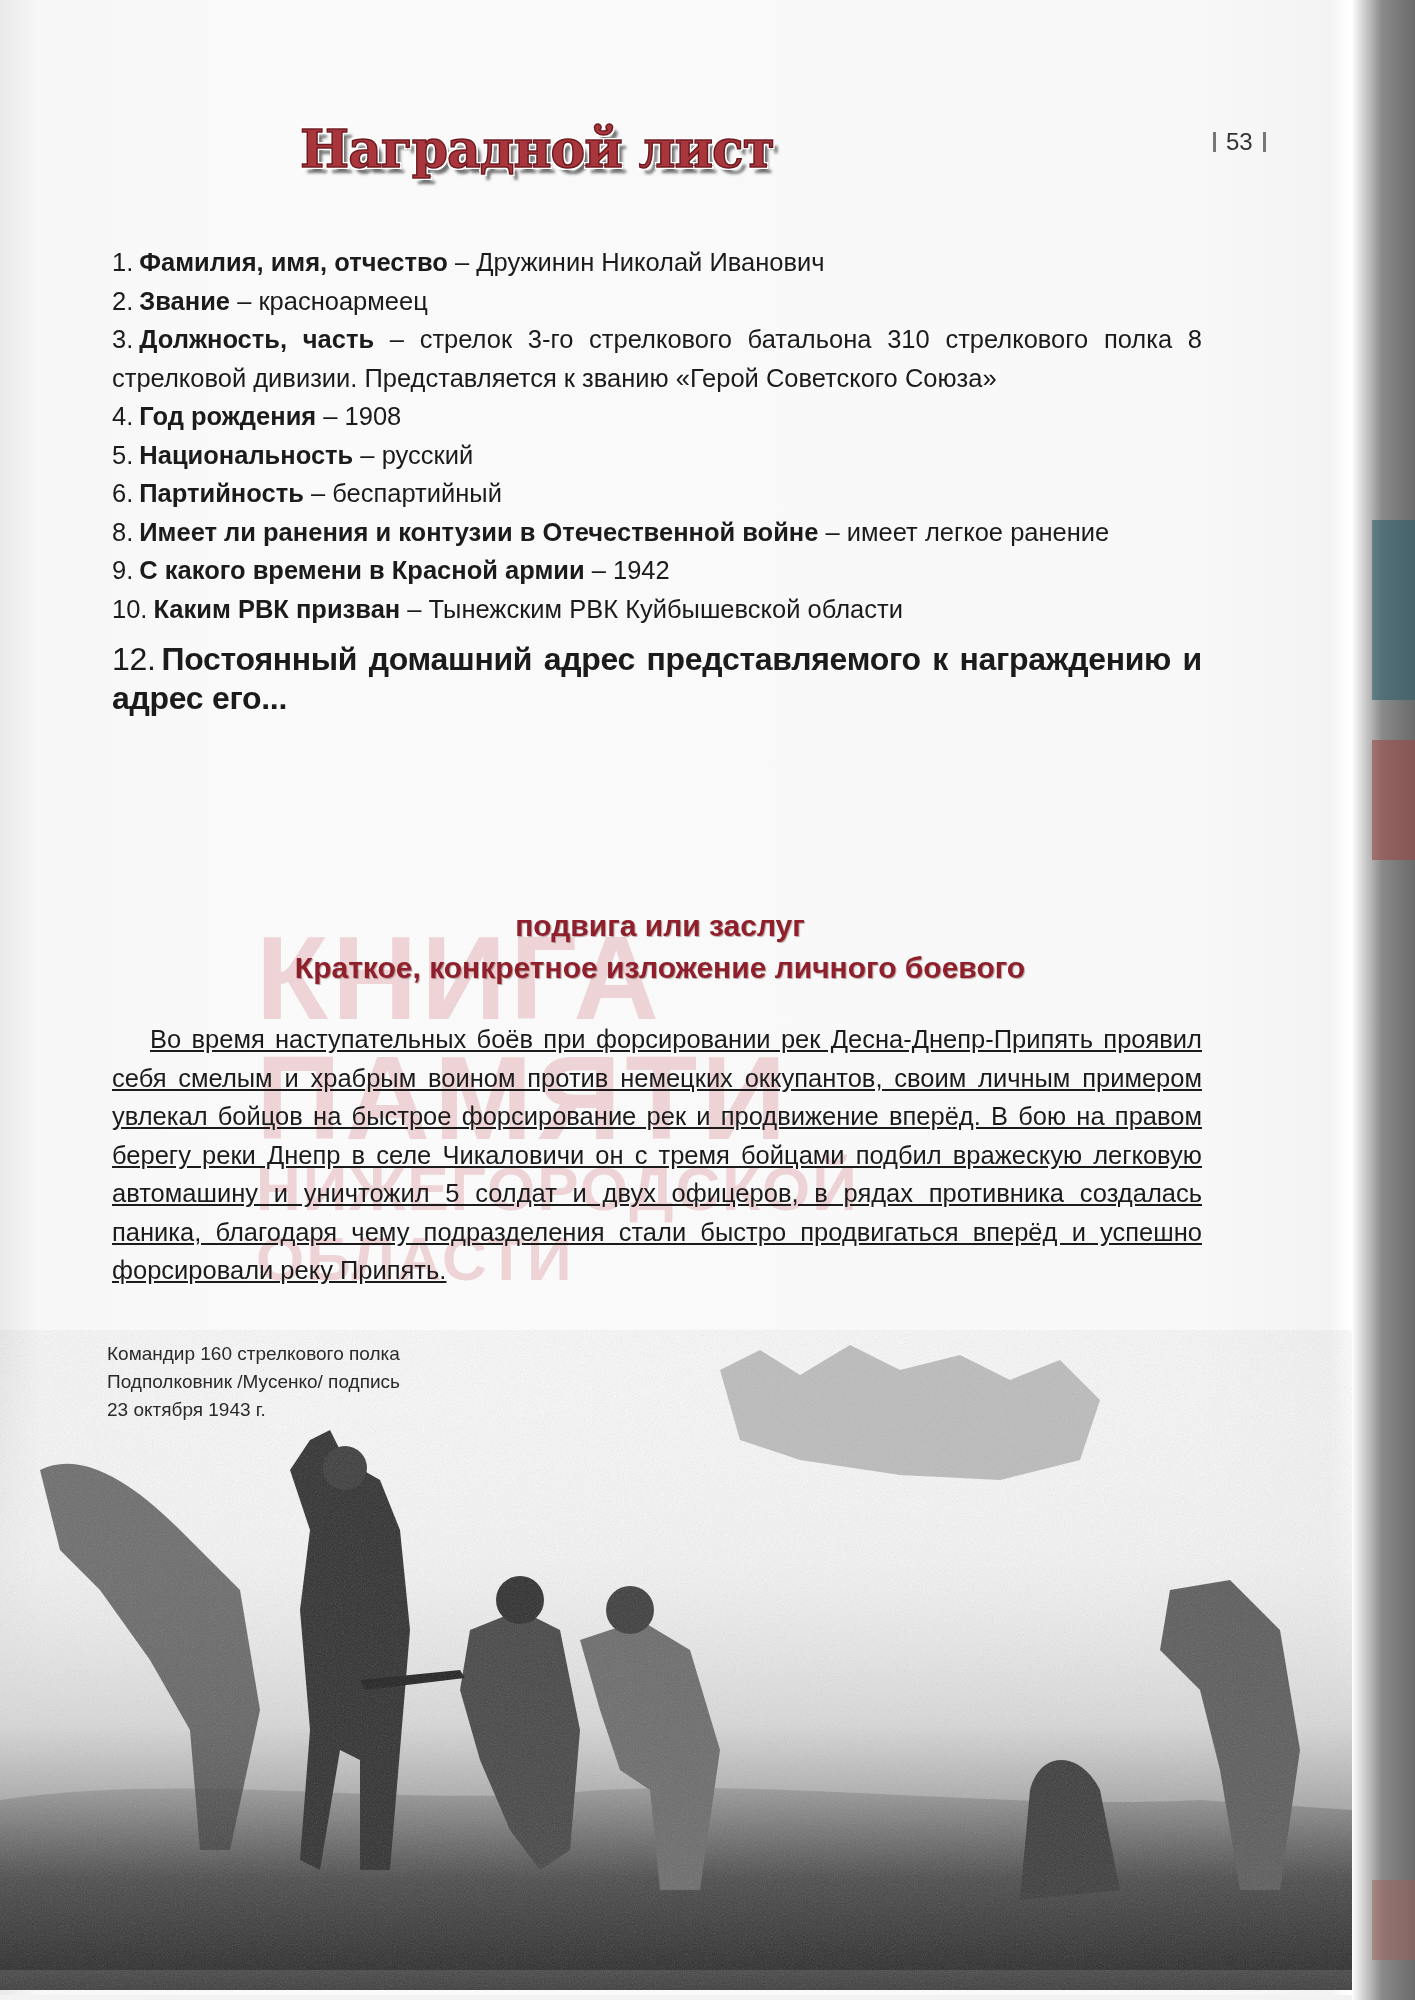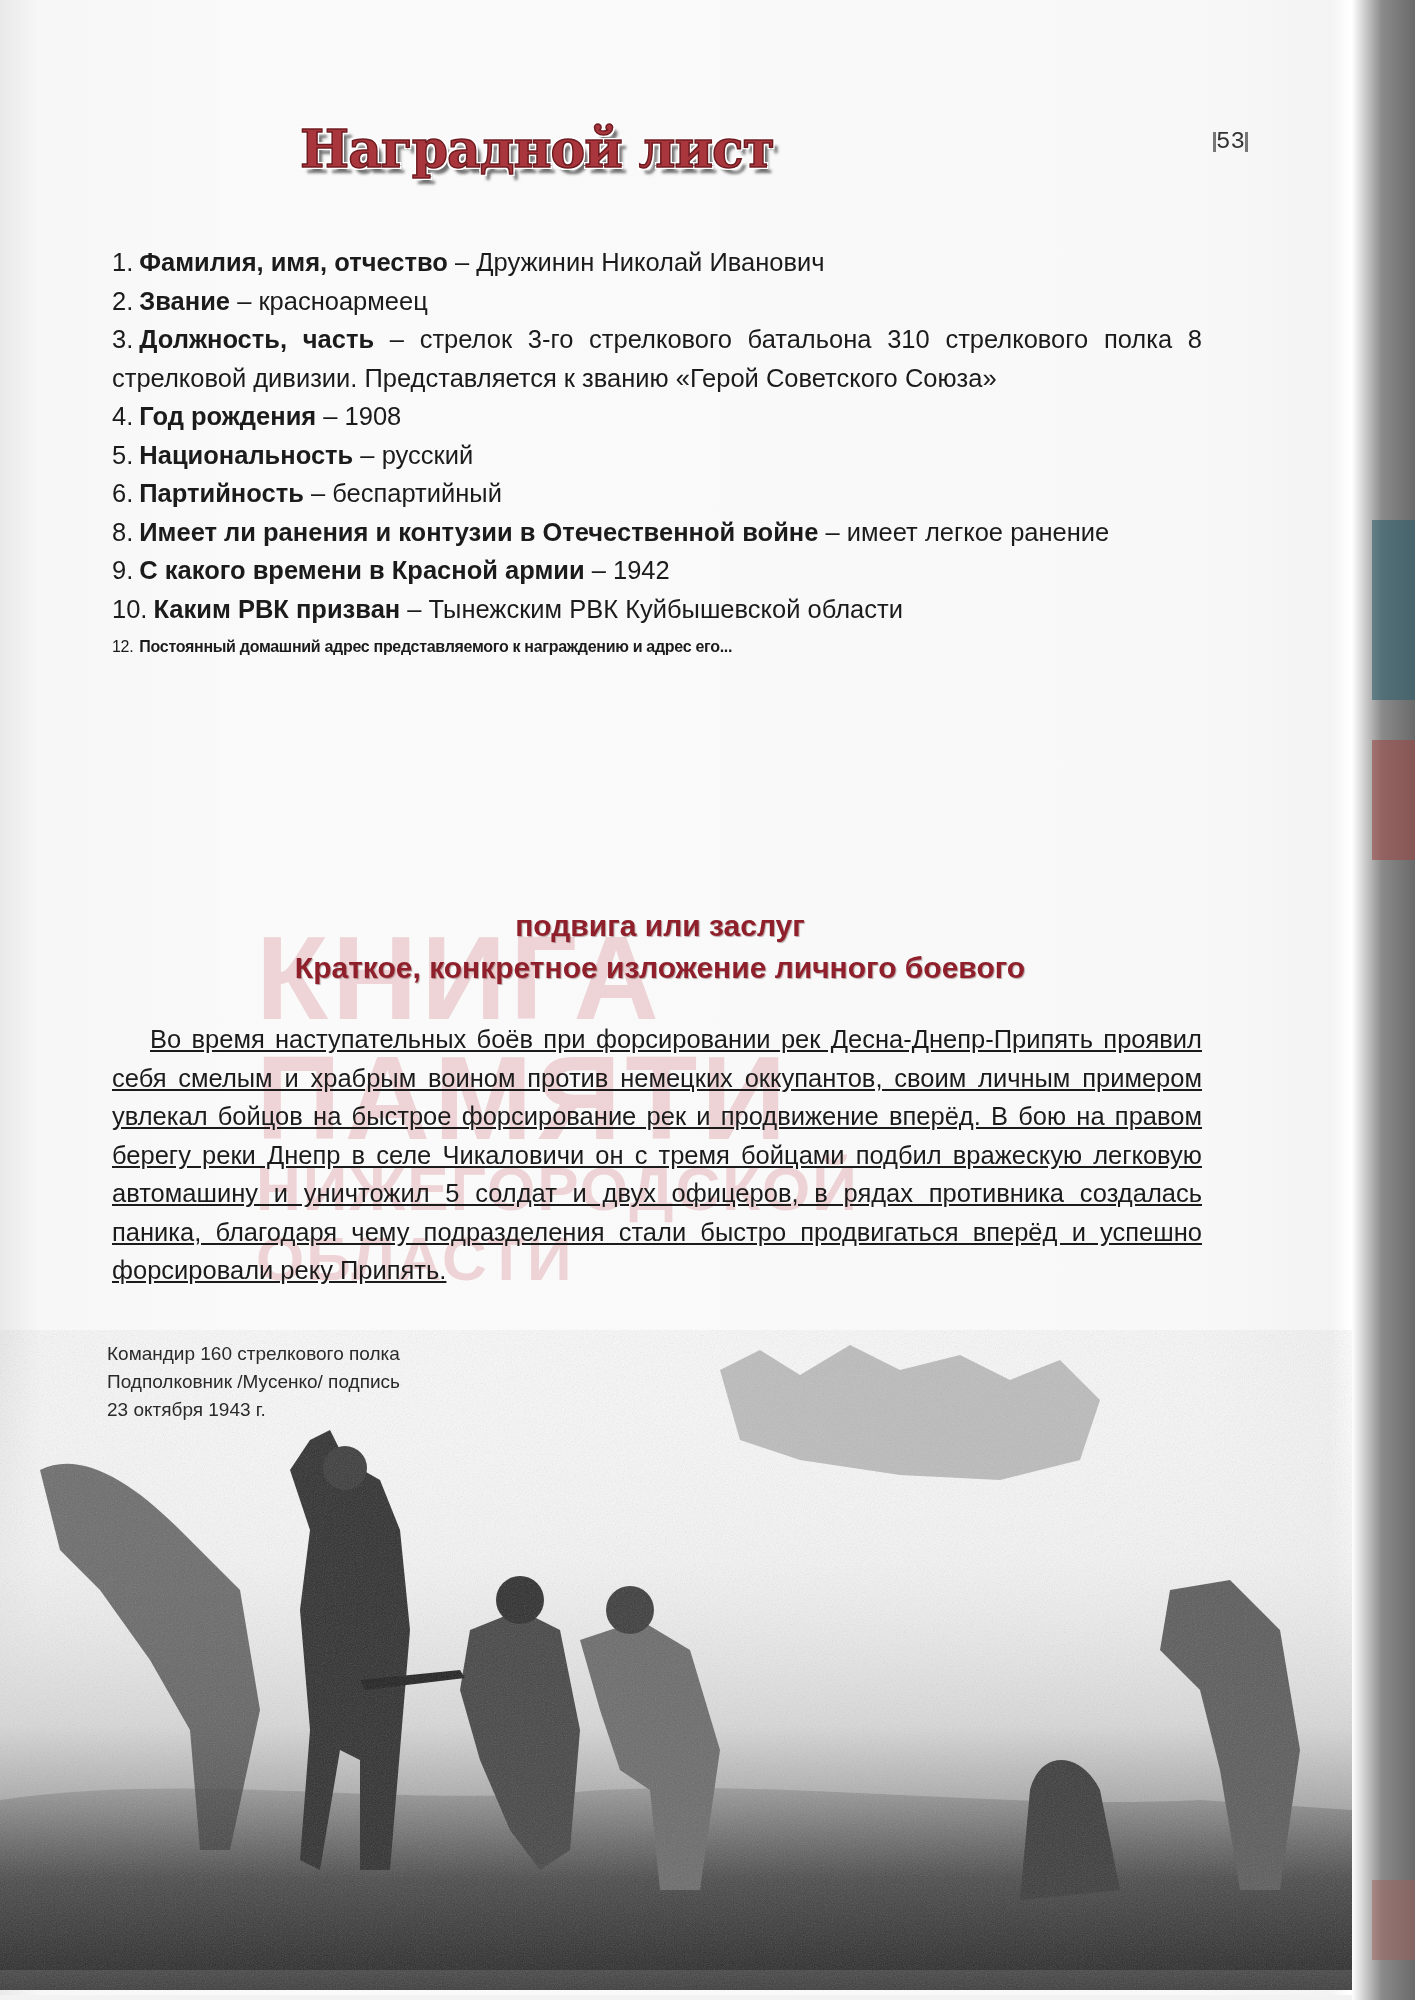--- a/index.html
+++ b/index.html
@@ -22,21 +22,21 @@
   .title {
     position: absolute; left: 300px; top: 118px; width: 720px; text-align: left;
     font-family: "DejaVu Serif", "Liberation Serif", serif;
     font-weight: bold; font-size: 52px; letter-spacing: -1px;
     color: #a8363c;
     -webkit-text-stroke: 1.5px #6d1b20;
     text-shadow: 2px 2px 0 #fff, -2px -2px 0 #fff, 2px -2px 0 #fff, -2px 2px 0 #fff, 5px 6px 3px rgba(0,0,0,0.55);
   }
   .page-num {
     position: absolute; left: 1213px; top: 128px; font-size: 24px; color: #333;
-    display: flex; align-items: center; gap: 0; font-family: Liberation Mono, monospace;
+    display: flex; align-items: center; gap: 10px;
   }
   .page-num .bar { display: inline-block; width: 3px; height: 20px; background: #777; }
   .list {
     position: absolute; left: 112px; top: 243px; width: 1090px;
     font-family: "Liberation Sans", sans-serif; font-size: 25.5px; line-height: 38.5px;
     color: #1b1b1b;
   }
   .item { display: block; text-align: justify; text-align-last: left; }
   .item b { font-weight: bold; }
   .item .num { margin-right: 6px; }
@@ -84,21 +84,21 @@
   <div class="list">
     <div class="item"><span class="num">1.</span><b>Фамилия, имя, отчество</b><span> – </span><span>Дружинин Николай Иванович</span></div>
     <div class="item"><span class="num">2.</span><b>Звание</b><span> – </span><span>красноармеец</span></div>
     <div class="item"><span class="num">3.</span><b>Должность, часть</b><span> – </span><span>стрелок 3-го стрелкового батальона 310 стрелкового полка 8 стрелковой дивизии. Представляется к званию «Герой Советского Союза»</span></div>
     <div class="item"><span class="num">4.</span><b>Год рождения</b><span> – </span><span>1908</span></div>
     <div class="item"><span class="num">5.</span><b>Национальность</b><span> – </span><span>русский</span></div>
     <div class="item"><span class="num">6.</span><b>Партийность</b><span> – </span><span>беспартийный</span></div>
     <div class="item"><span class="num">8.</span><b>Имеет ли ранения и контузии в Отечественной войне</b><span> – </span><span>имеет легкое ранение</span></div>
     <div class="item"><span class="num">9.</span><b>С какого времени в Красной армии</b><span> – </span><span>1942</span></div>
     <div class="item"><span class="num">10.</span><b>Каким РВК призван</b><span> – </span><span>Тынежским РВК Куйбышевской области</span></div>
-    <div class="item" style="font-size:16px; letter-spacing:-0.3px;"><span class="num">12.</span><b>Постоянный домашний адрес представляемого к награждению и адрес его...</b></div>
+    <div class="item" style="font-size:32px; letter-spacing:-0.3px;margin-top:12px;"><span class="num">12.</span><b>Постоянный домашний адрес представляемого к награждению и адрес его...</b></div>
   </div>
 
   <div class="watermark">
     <div class="w1">КНИГА ПАМЯТИ</div>
     <div class="w2">НИЖЕГОРОДСКОЙ ОБЛАСТИ</div>
   </div>
 
   <div class="heading">
     <div>подвига или заслуг</div>
     <div>Краткое, конкретное изложение личного боевого</div>

